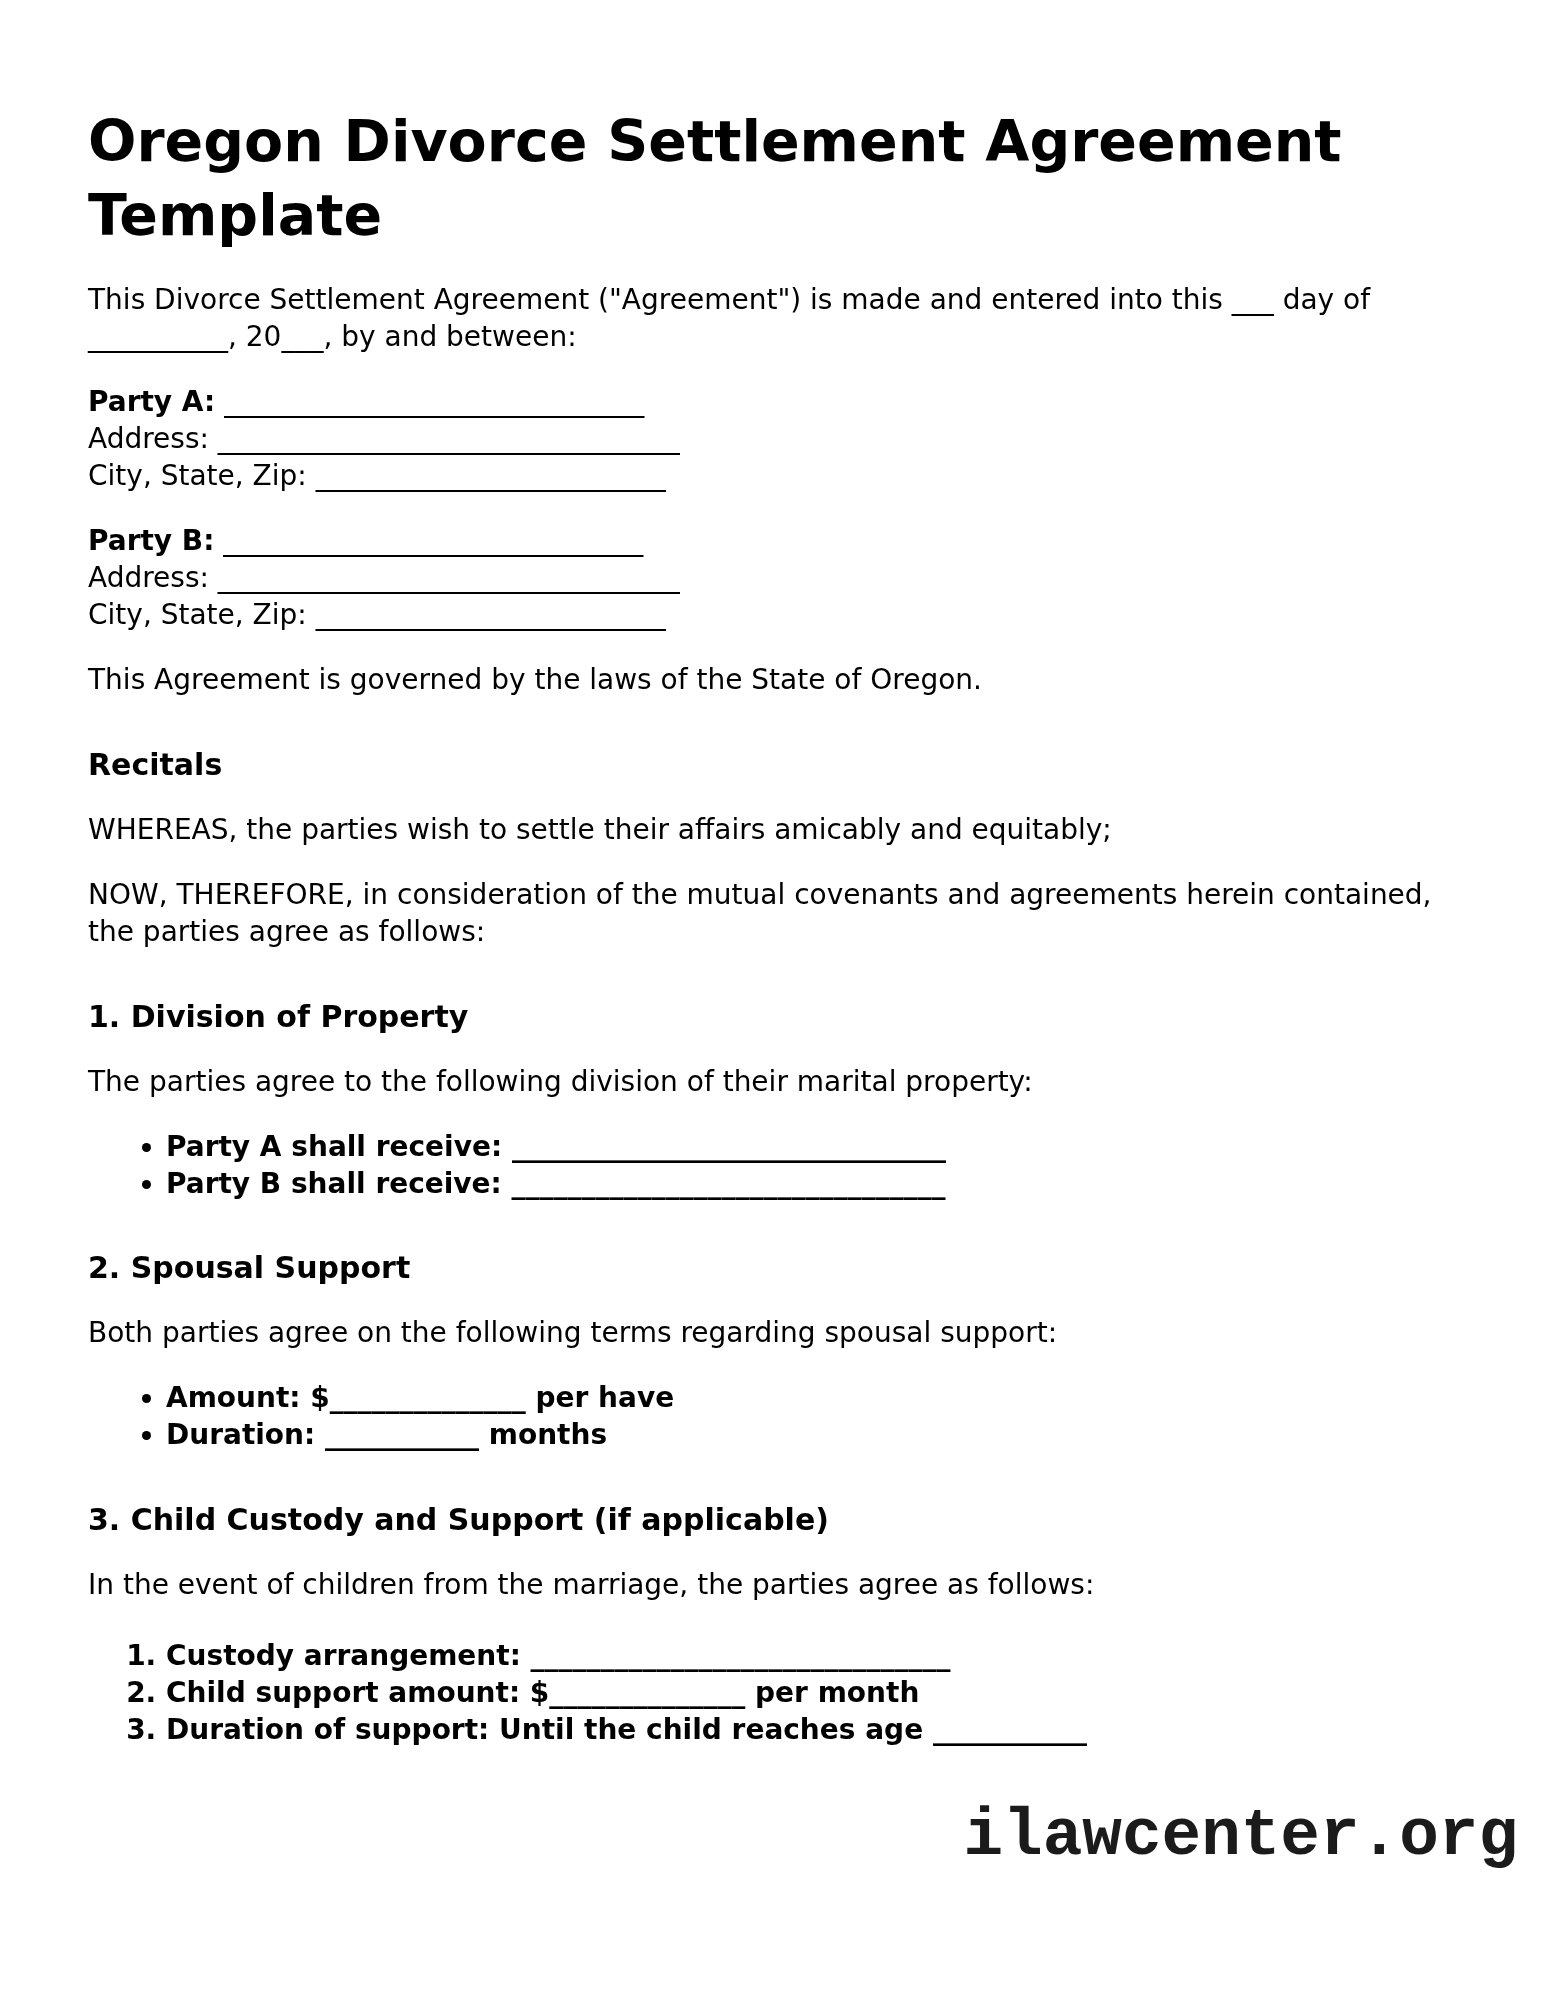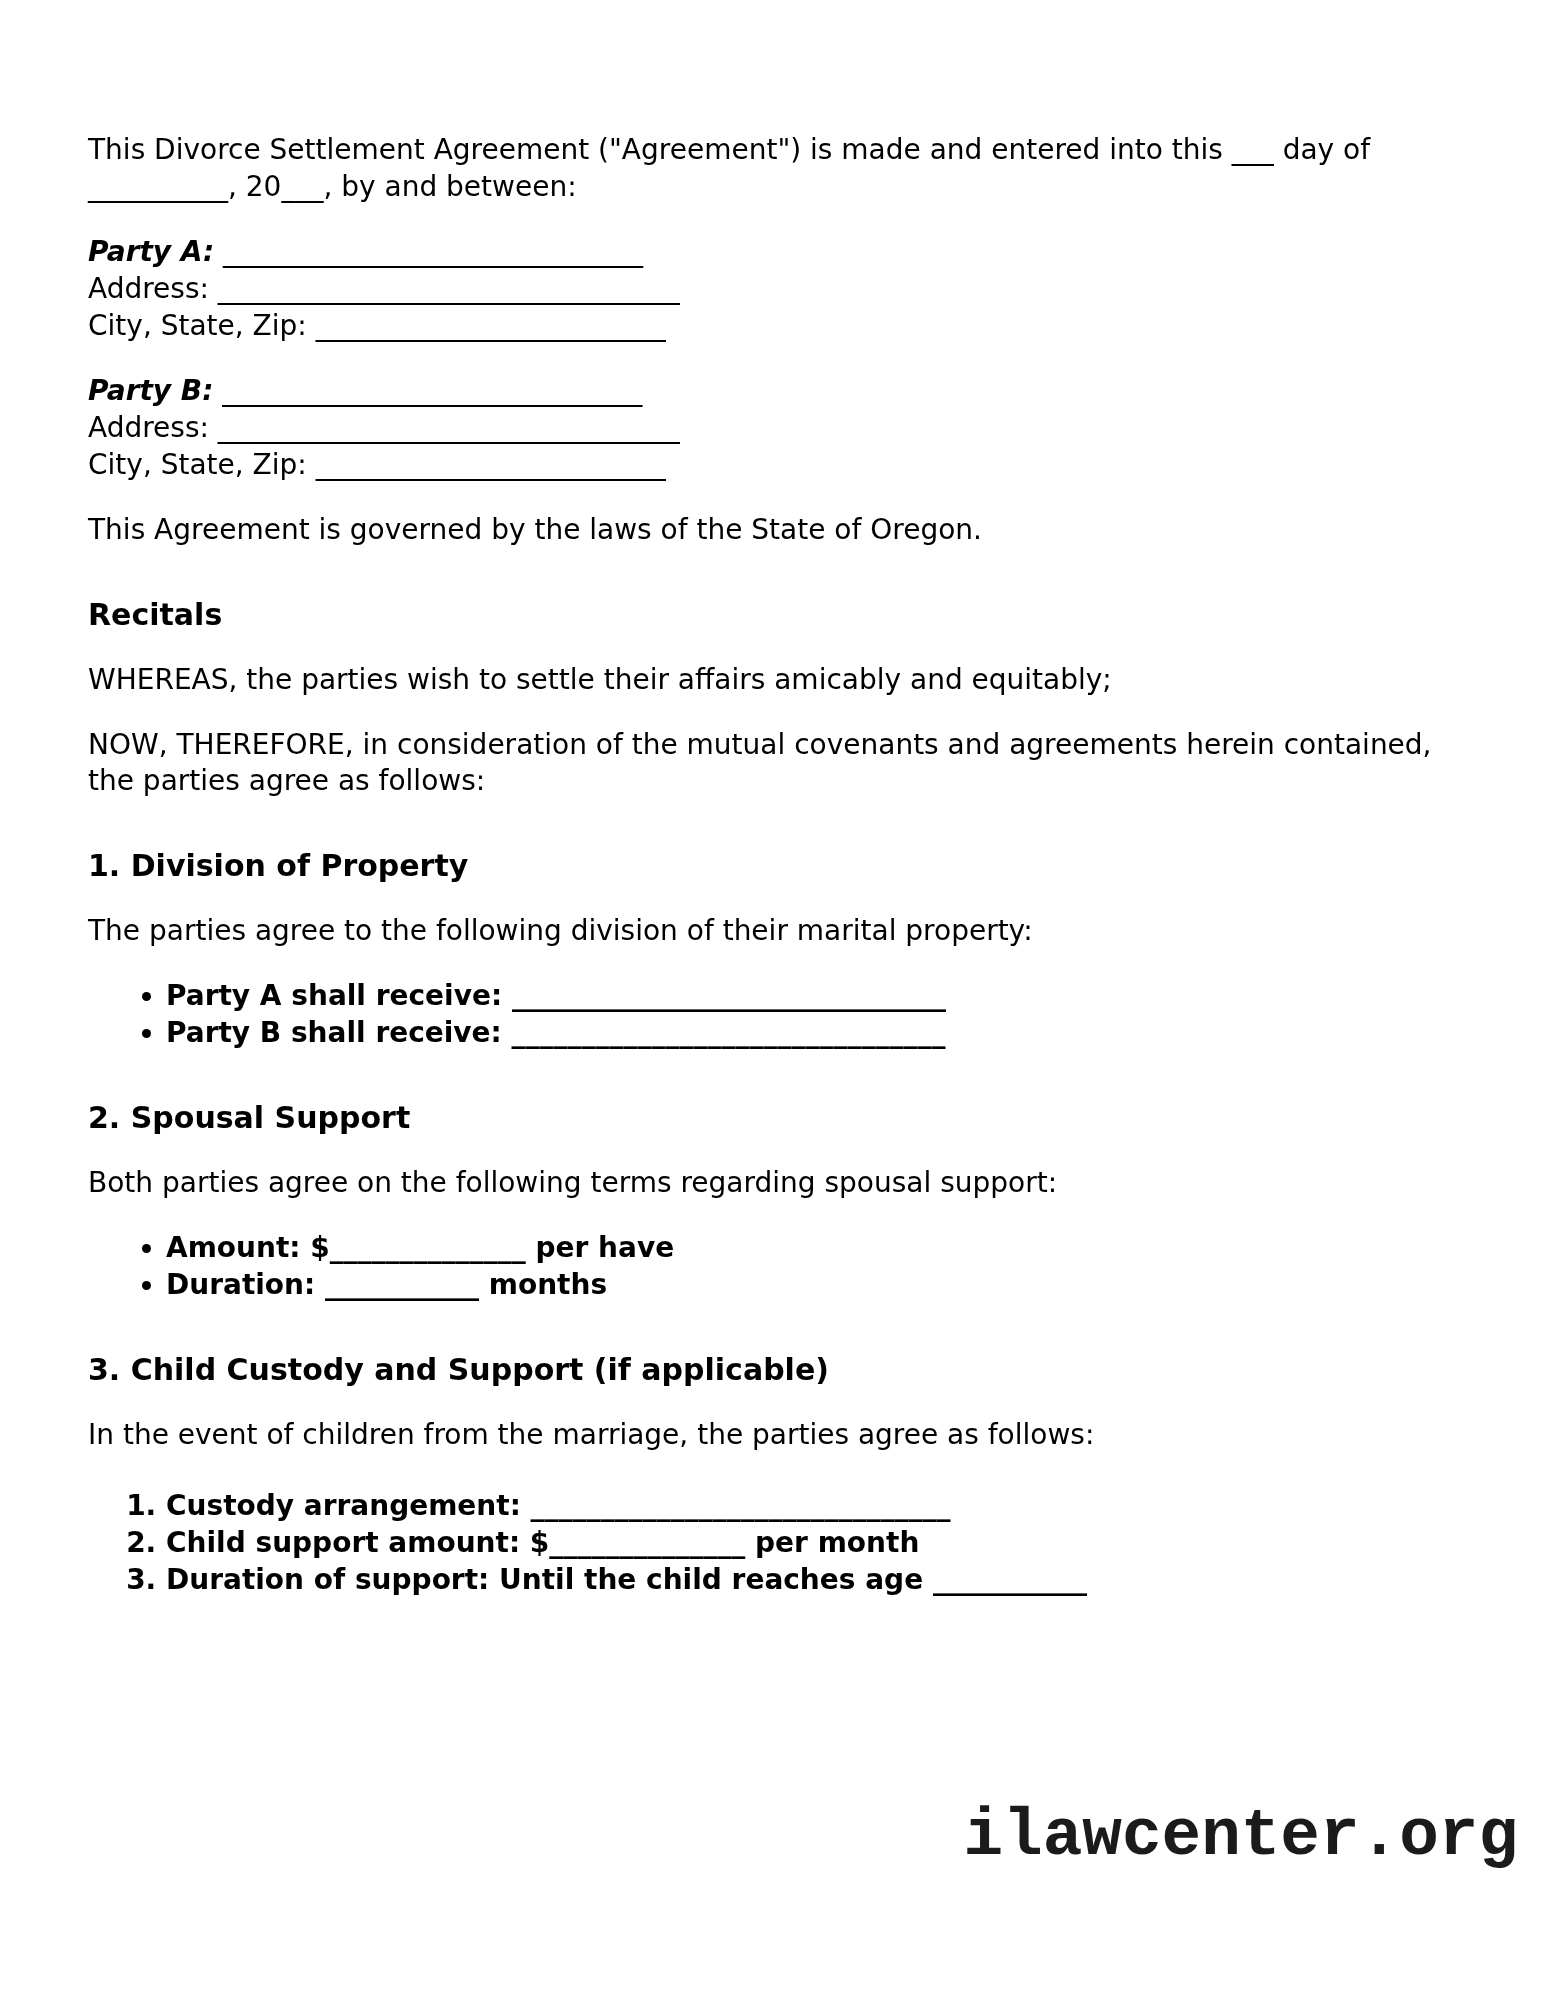--- a/index.html
+++ b/index.html
@@ -32,38 +32,39 @@
   h2 {
     font-size: 30px;
     line-height: 1.3;
     font-weight: bold;
     margin: 46px 0 28px 0;
   }
   p { margin: 28px 0; }
   ul, ol { margin: 16px 0; padding: 0 0 0 78px; font-weight: bold; }
   ol { margin-top: 34px; }
   li { margin: 0; }
-  strong { font-weight: bold; font-style: italic; }
+  strong { font-weight: bold; }
   .watermark {
     position: absolute;
     top: 1804px;
     right: 36px;
     font-family: "Liberation Mono", "DejaVu Sans Mono", monospace;
     font-size: 66px;
     line-height: 1;
     font-weight: bold;
     color: #1b1b1b;
     white-space: nowrap;
   }
 </style>
 </head>
 <body>
 
 <div class="page">
 
+  <h1>Oregon Divorce Settlement Agreement Template</h1>
 
   <p>This Divorce Settlement Agreement ("Agreement") is made and entered into this ___ day of __________, 20___, by and between:</p>
 
   <p>
     <strong>Party A:</strong><span> ______________________________</span><br>
     <span>Address: _________________________________</span><br>
     <span>City, State, Zip: _________________________</span>
   </p>
 
   <p>

